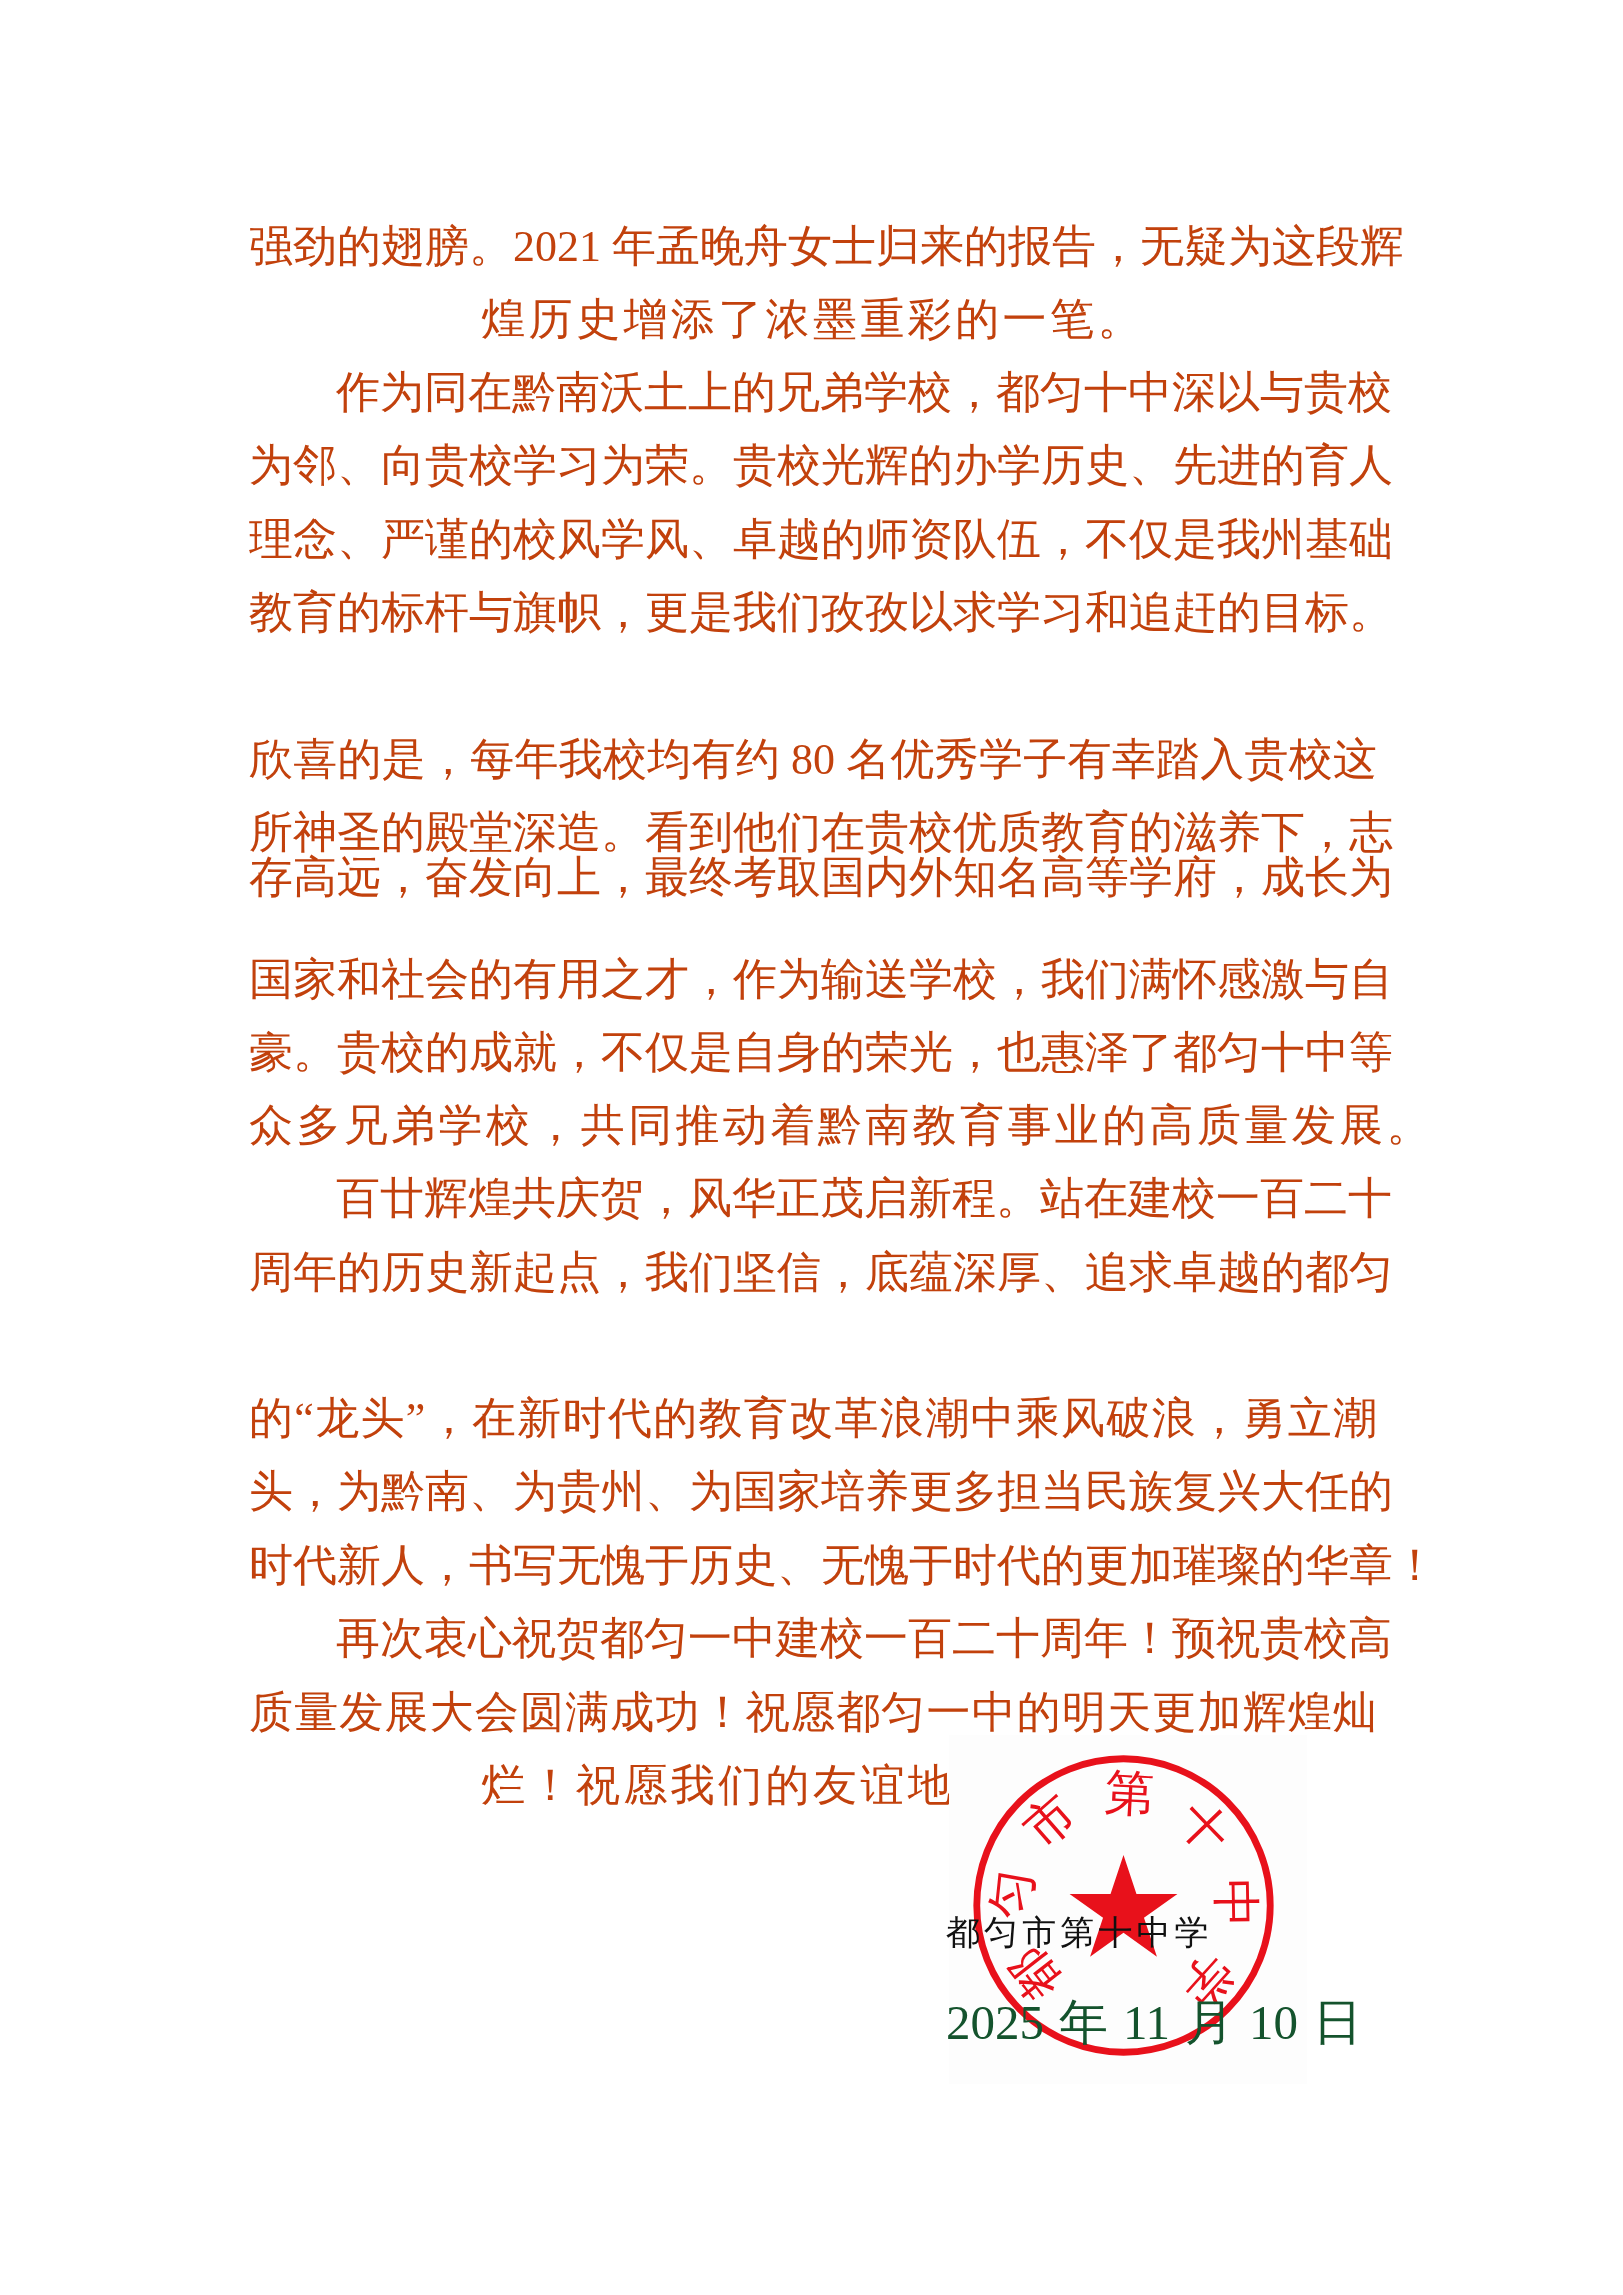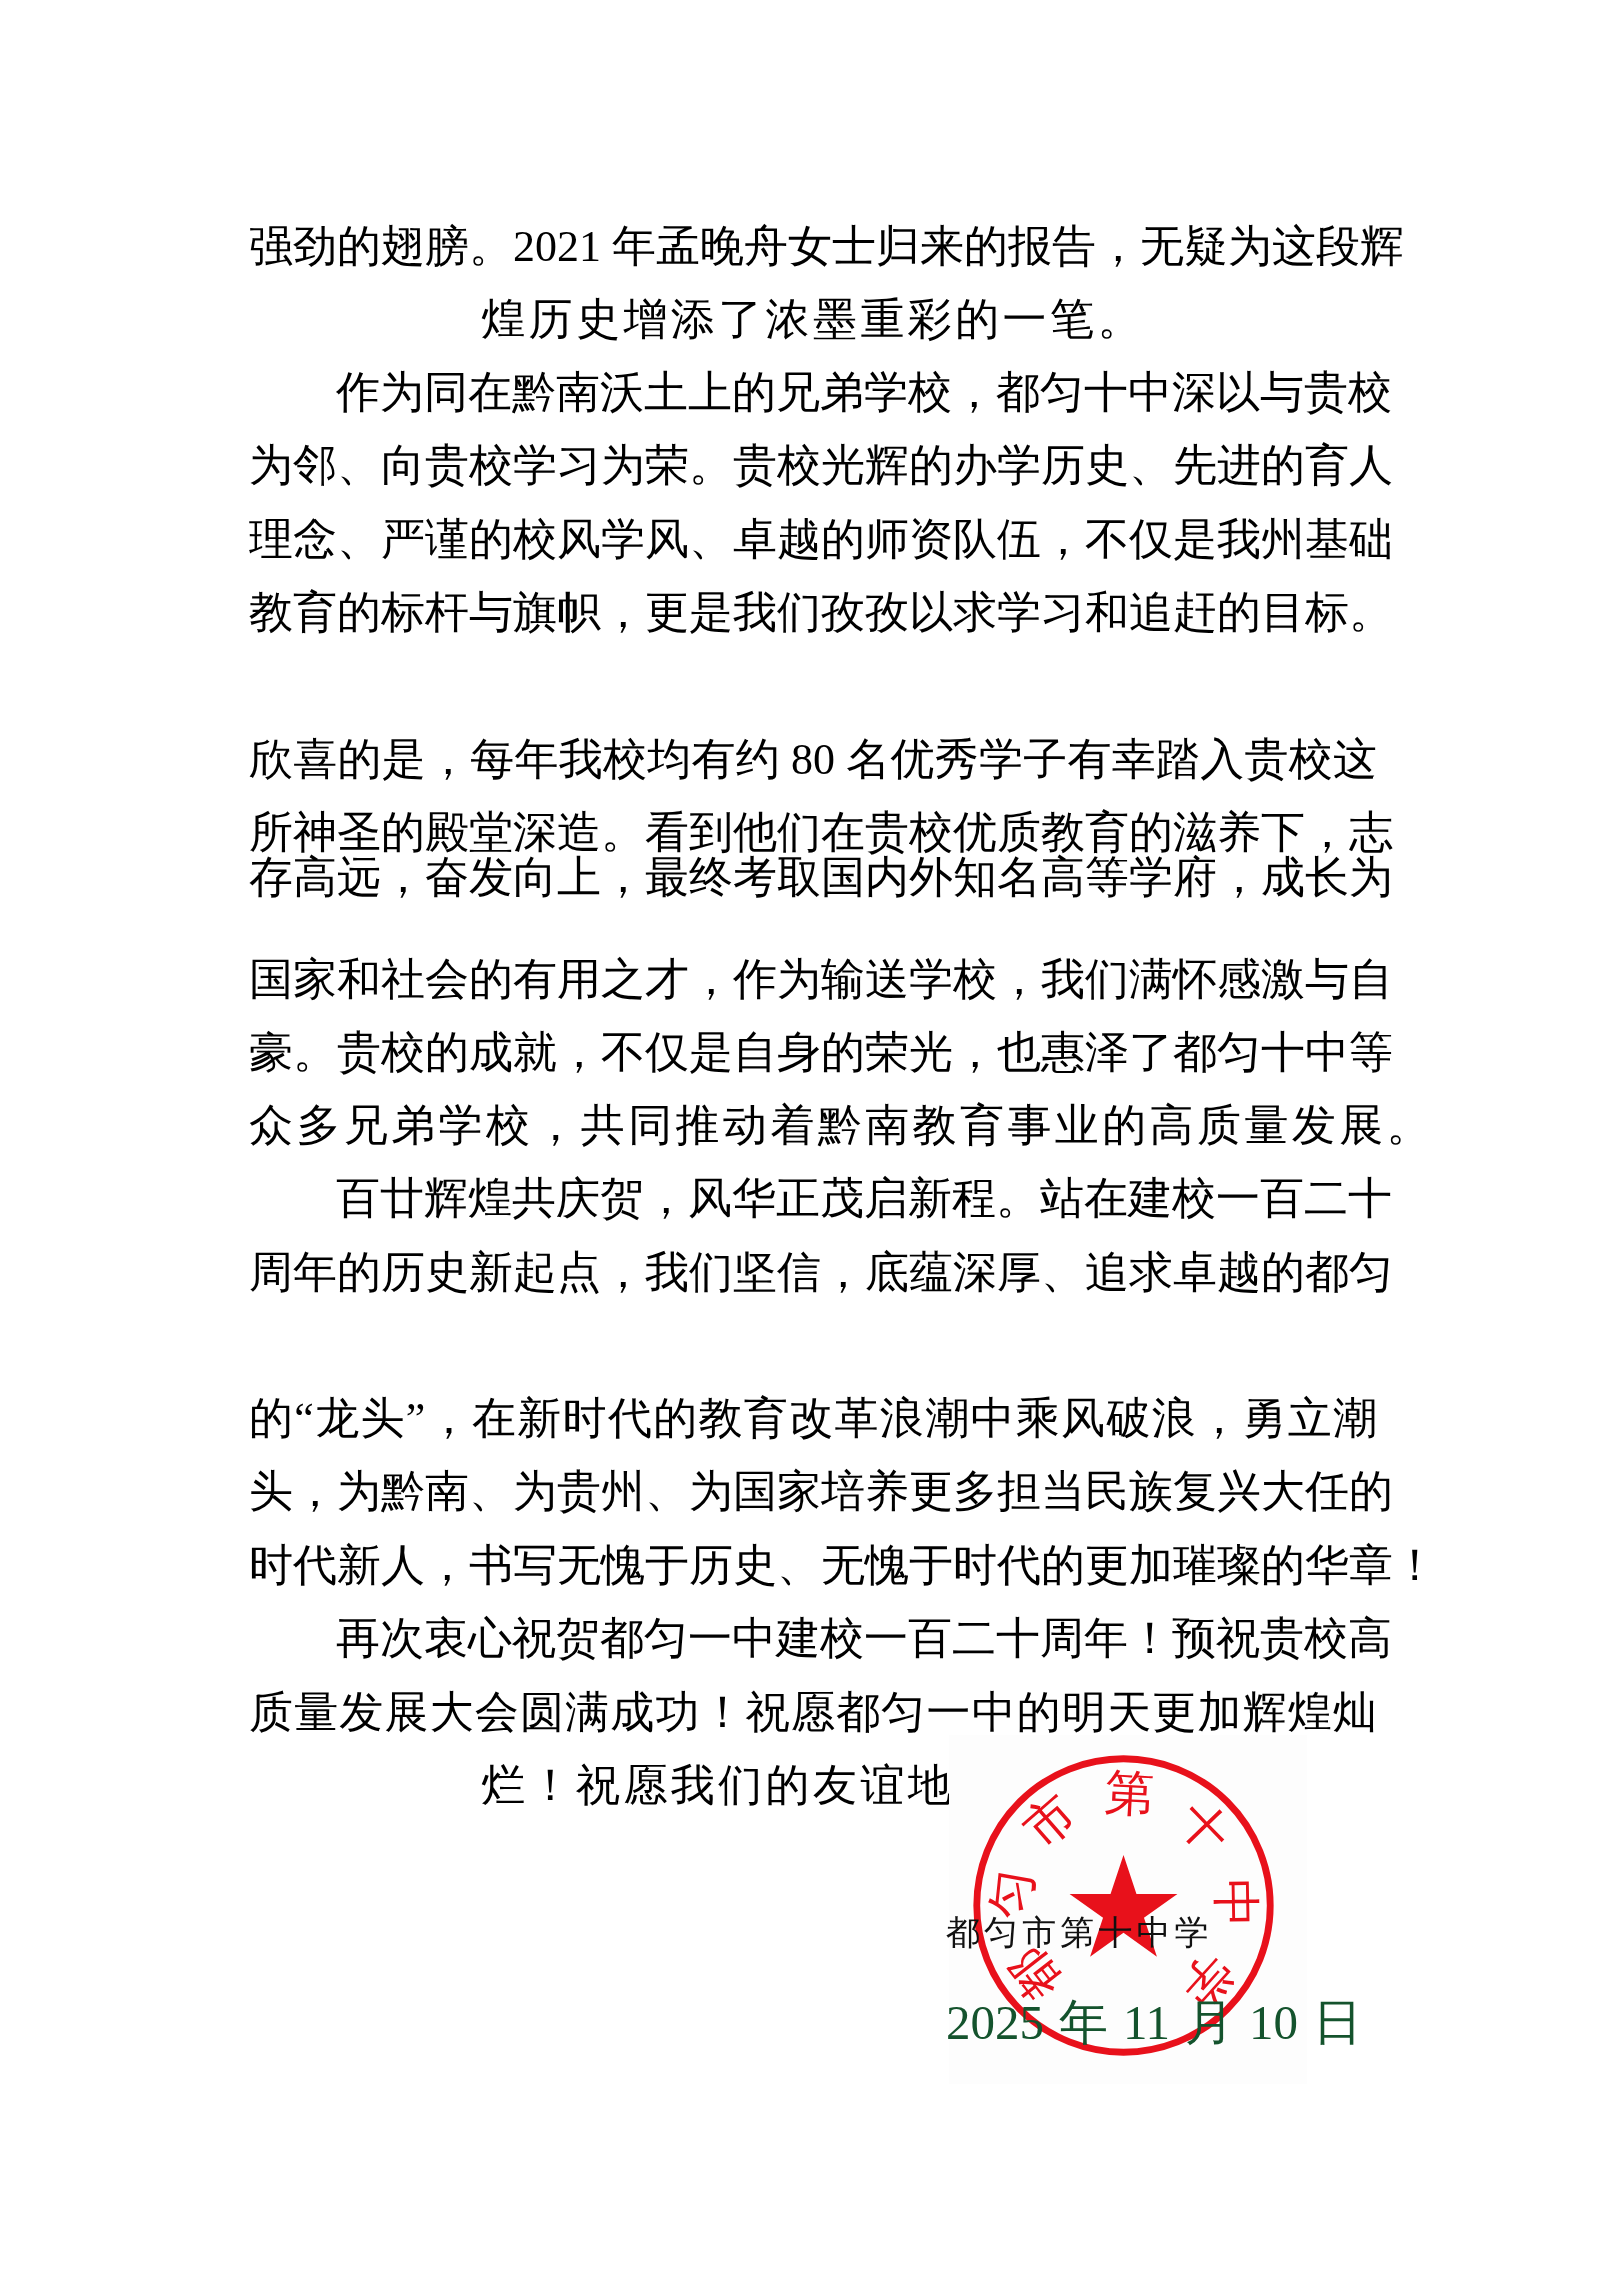--- a/index.html
+++ b/index.html
@@ -24,21 +24,21 @@
   }
   .line {
     position: absolute;
     left: 249px;
     width: 1128px;
     height: 55px;
     font-size: 44px;
     line-height: 55px;
     white-space: nowrap;
     letter-spacing: 3.4px;
-    color: #000000;
+    color: #c2410c;
   }
   .line.full {
     text-align: justify;
     text-align-last: justify;
     letter-spacing: 0;
   }
   .line.indent {
     left: 336px;
     width: 1041px;
   }

